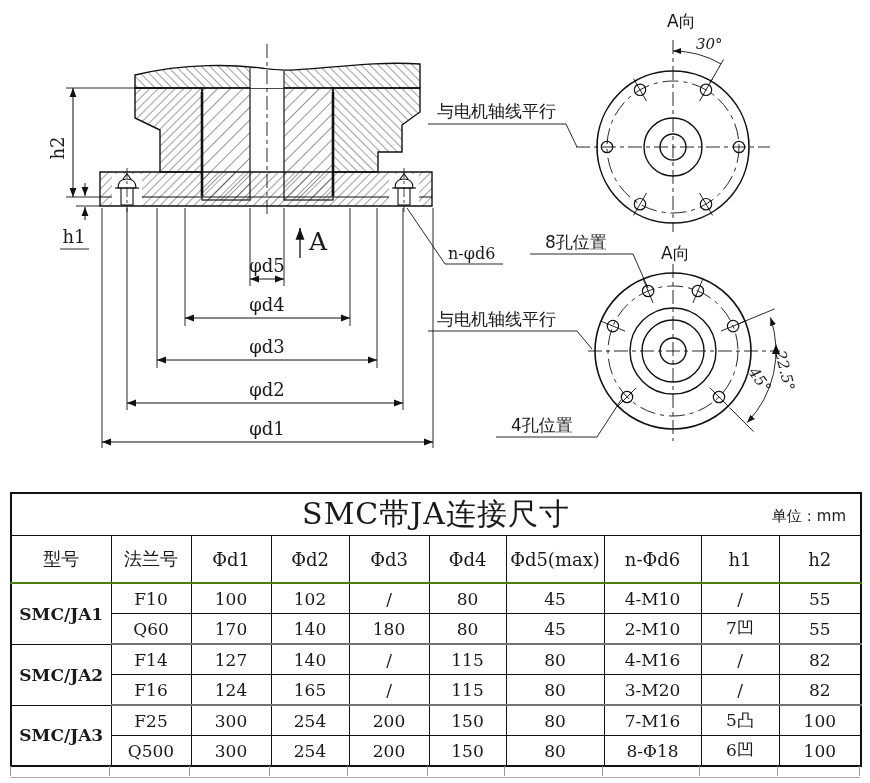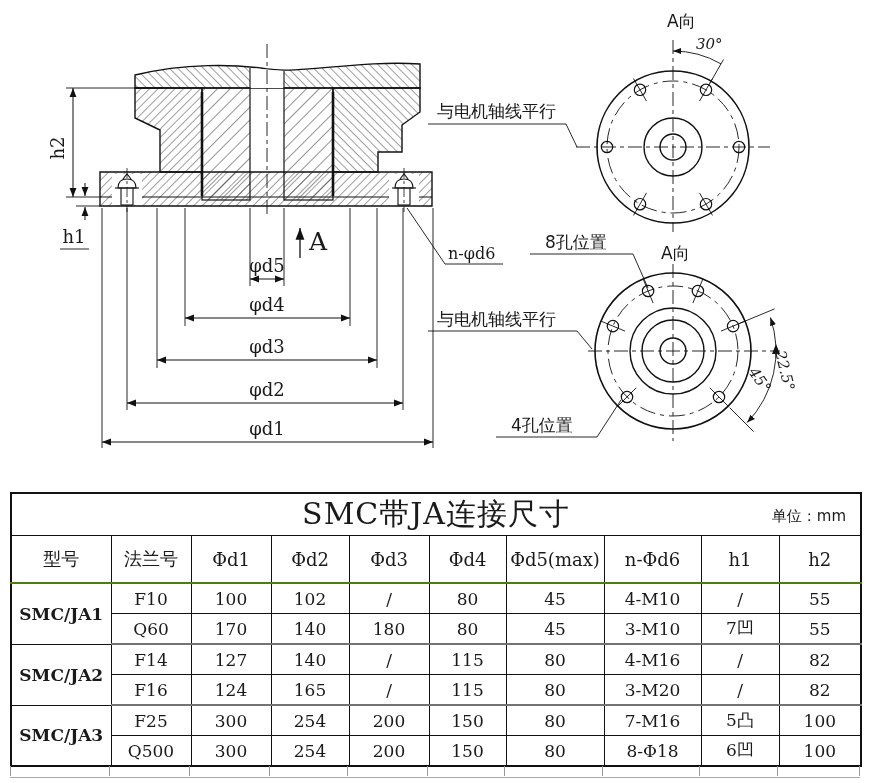--- a/index.html
+++ b/index.html
@@ -249,21 +249,21 @@
         <td>/</td>
     <td>55</td>
   </tr>
   <tr class="gsep">
     <td>Q60</td>
         <td>170</td>
     <td>140</td>
         <td>180</td>
     <td>80</td>
         <td>45</td>
-    <td>3-M10</td>
+    <td>2-M10</td>
         <td>7凹</td>
     <td>55</td>
   </tr>
   <tr>
     <td class="model" rowspan="2">SMC/JA2</td>
     <td>F14</td>
         <td>127</td>
     <td>140</td>
         <td>/</td>
     <td>115</td>

